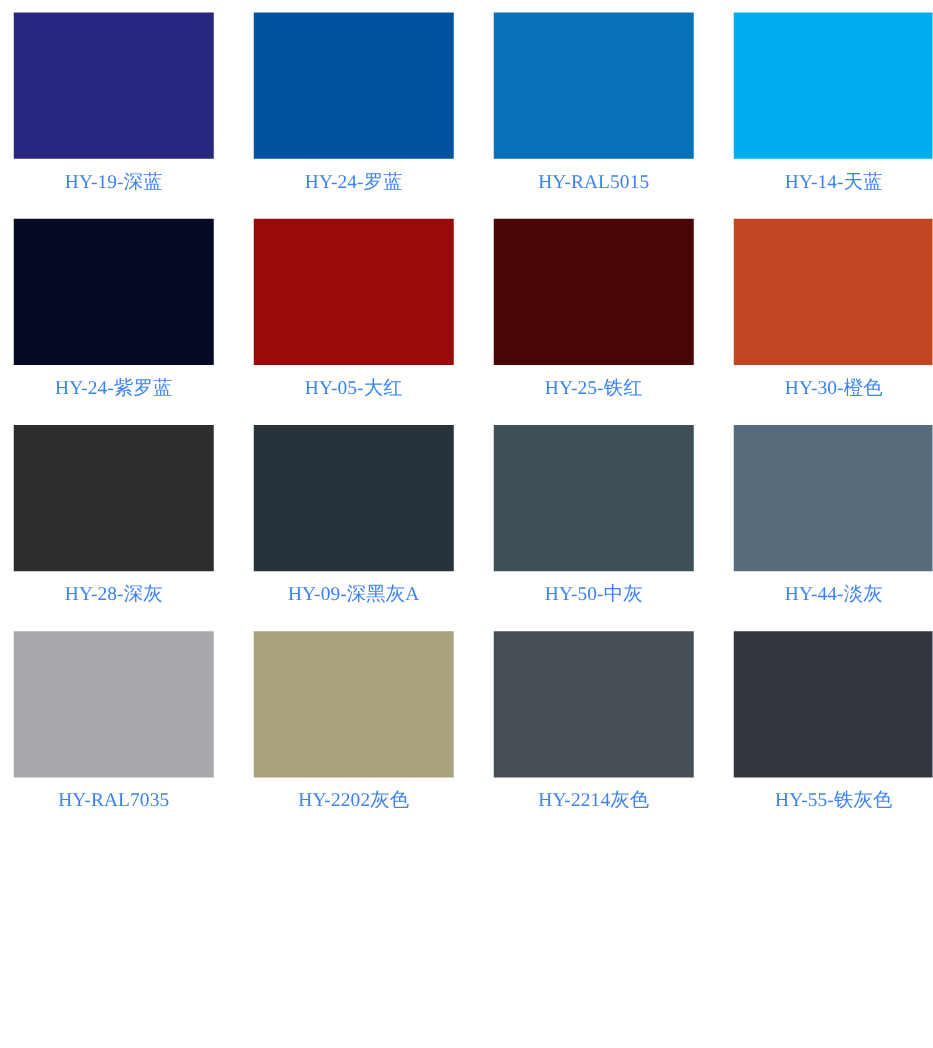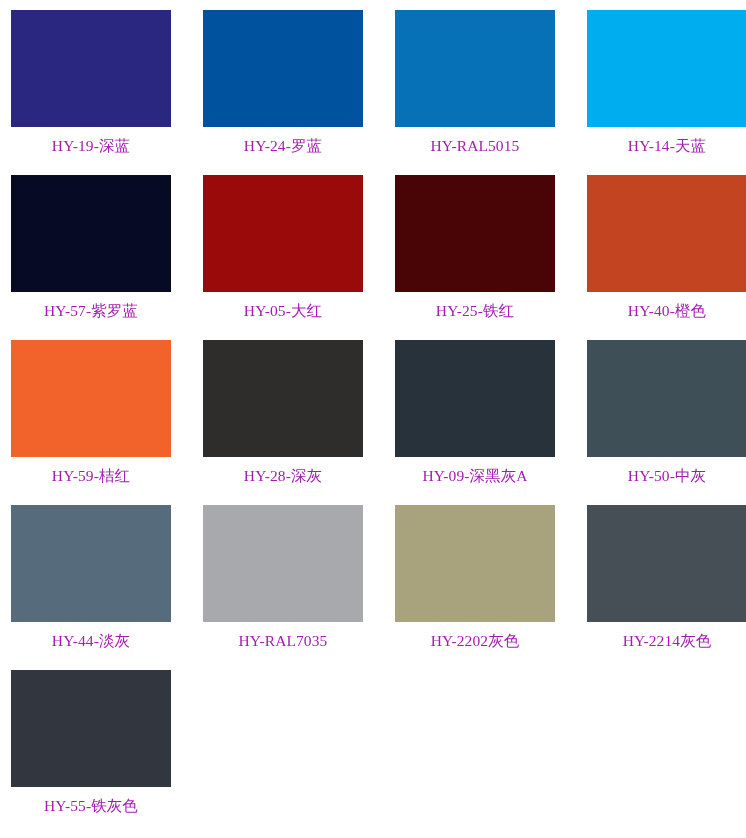--- a/index.html
+++ b/index.html
@@ -30,21 +30,21 @@
   }
   .swatch-chip {
     width: 160px;
     height: 117px;
     display: block;
   }
   .swatch-label {
     margin-top: 9px;
     font-size: 15.5px;
     line-height: 1.25;
-    color: #a21caf;
+    color: #3b82f6;
     text-align: center;
     white-space: nowrap;
     letter-spacing: 0.1px;
   }
 </style>
 </head>
 <body style="background-color: rgb(255, 255, 255);">
 
 <div id="swatch-grid">
     <div class="swatch-cell">
@@ -58,37 +58,33 @@
     <div class="swatch-cell">
       <div class="swatch-chip" style="background-color: rgb(6, 113, 183);"></div>
       <div class="swatch-label">HY-RAL5015</div>
     </div>
     <div class="swatch-cell">
       <div class="swatch-chip" style="background-color: rgb(0, 174, 239);"></div>
       <div class="swatch-label">HY-14-天蓝</div>
     </div>
     <div class="swatch-cell">
       <div class="swatch-chip" style="background-color: rgb(6, 10, 36);"></div>
-      <div class="swatch-label">HY-57-紫罗蓝</div>
+      <div class="swatch-label">HY-24-紫罗蓝</div>
     </div>
     <div class="swatch-cell">
       <div class="swatch-chip" style="background-color: rgb(155, 10, 10);"></div>
       <div class="swatch-label">HY-05-大红</div>
     </div>
     <div class="swatch-cell">
       <div class="swatch-chip" style="background-color: rgb(73, 5, 5);"></div>
       <div class="swatch-label">HY-25-铁红</div>
     </div>
     <div class="swatch-cell">
       <div class="swatch-chip" style="background-color: rgb(194, 68, 32);"></div>
-      <div class="swatch-label">HY-40-橙色</div>
-    </div>
-    <div class="swatch-cell">
-      <div class="swatch-chip" style="background-color: rgb(242, 98, 43);"></div>
-      <div class="swatch-label">HY-59-桔红</div>
+      <div class="swatch-label">HY-30-橙色</div>
     </div>
     <div class="swatch-cell">
       <div class="swatch-chip" style="background-color: rgb(47, 45, 44);"></div>
       <div class="swatch-label">HY-28-深灰</div>
     </div>
     <div class="swatch-cell">
       <div class="swatch-chip" style="background-color: rgb(39, 50, 58);"></div>
       <div class="swatch-label">HY-09-深黑灰A</div>
     </div>
     <div class="swatch-cell">

